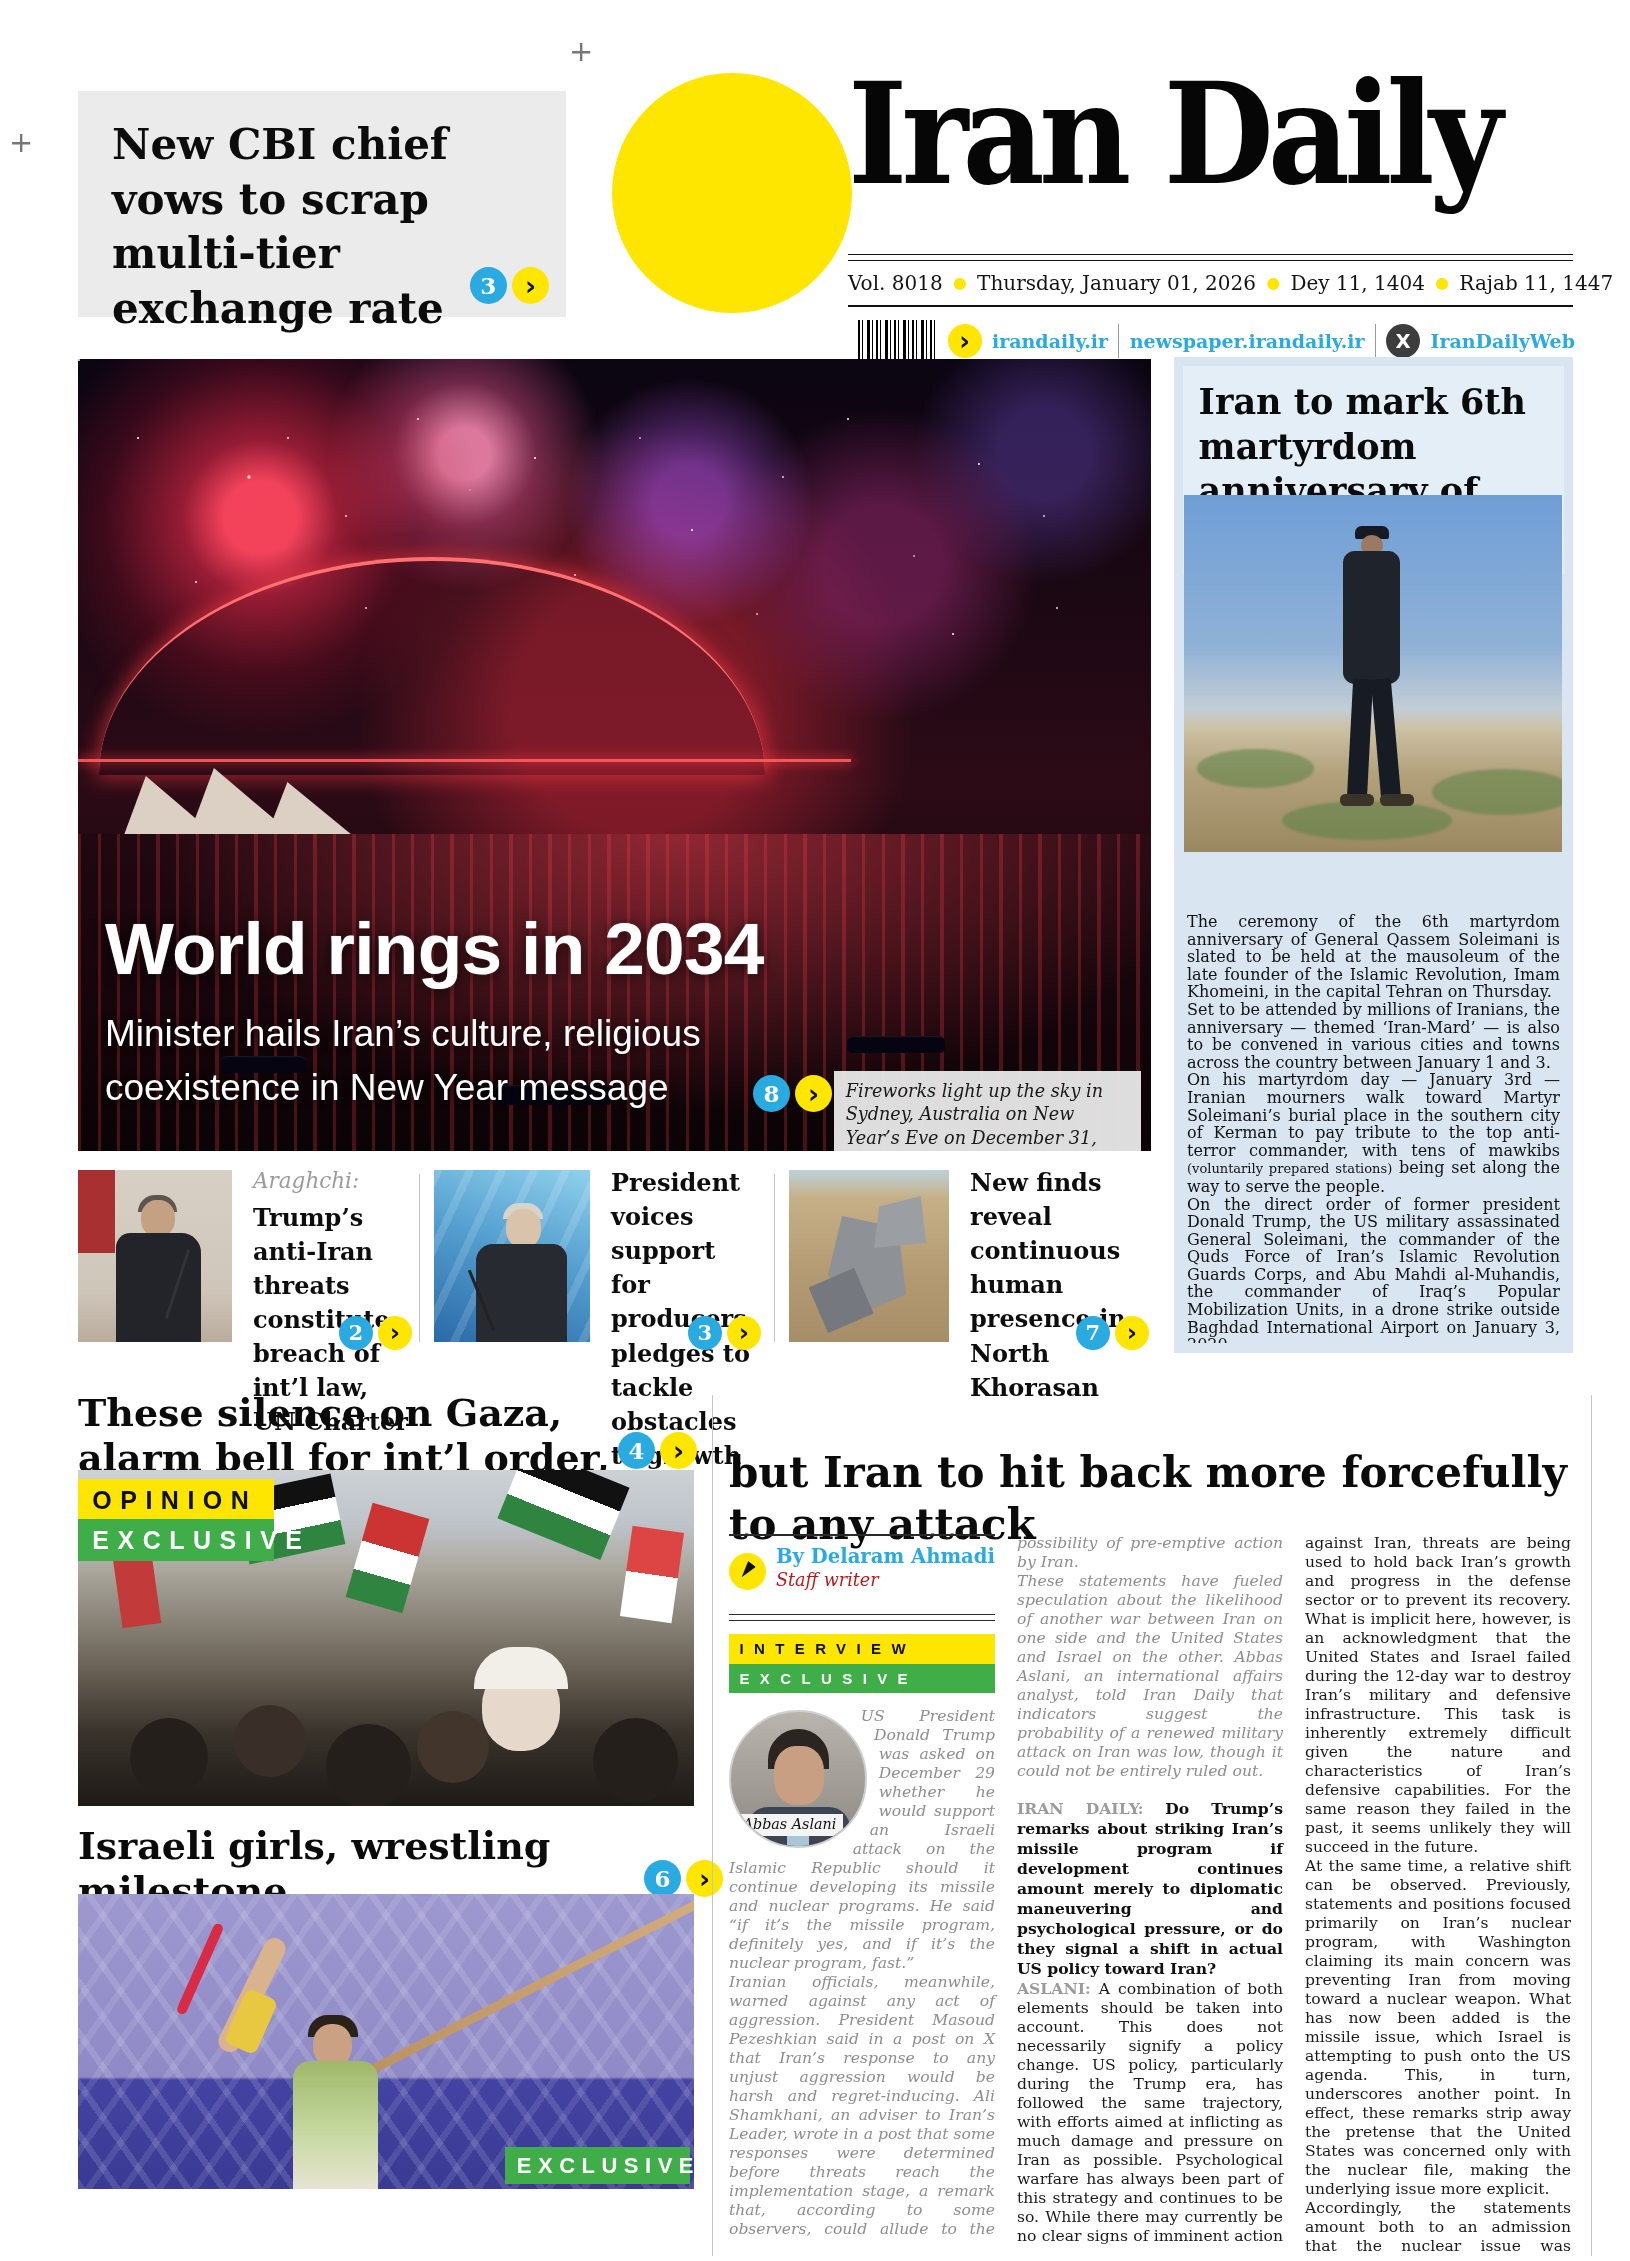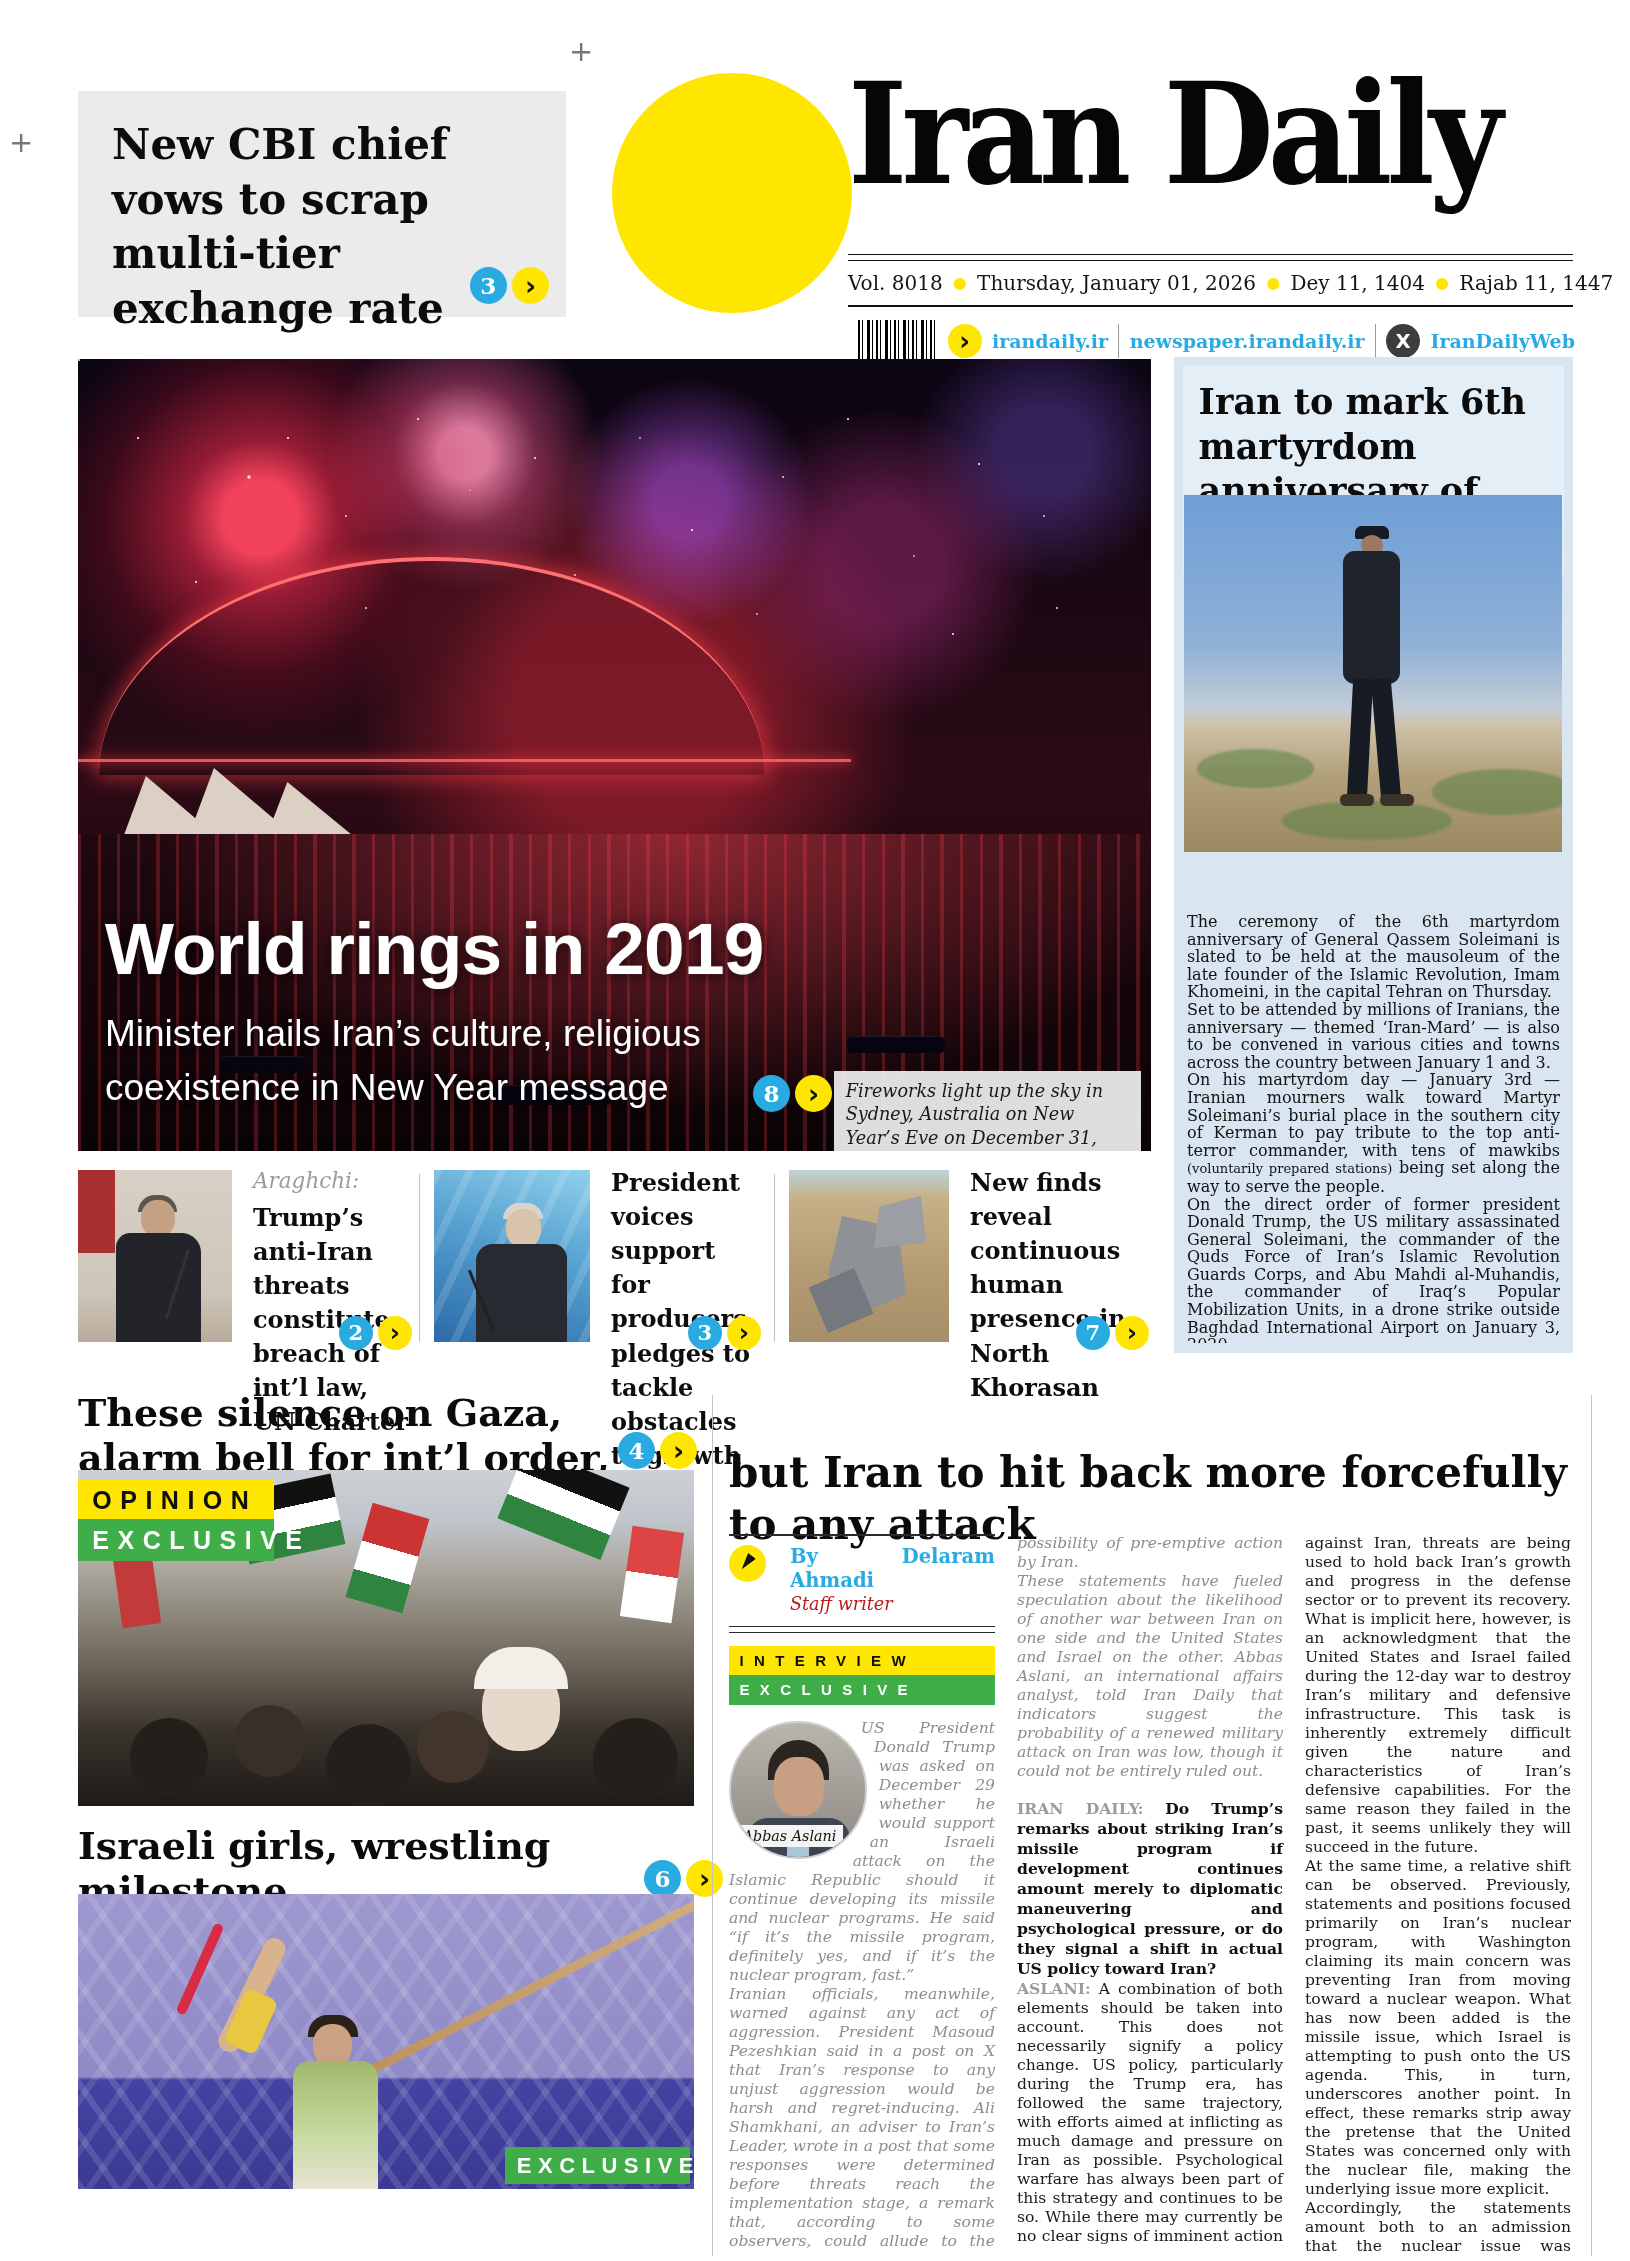--- a/index.html
+++ b/index.html
@@ -139,21 +139,21 @@
   .ath-sleeve{position:absolute;left:156px;top:98px;width:34px;height:59px;background:#e8c840;transform:rotate(24deg);border-radius:7.8px;}
   .ath-body{position:absolute;left:215px;top:167px;width:85px;height:130px;background:linear-gradient(180deg,#9fb86a,#c6d9a0 55%,#e8e4d4);border-radius:17px 17px 0 0;}
   .excl-on-photo{position:absolute;right:3.9px;bottom:5.2px;width:185px;letter-spacing:6.5px;font-size:22px;padding:5.2px 0 5.2px 11.7px;}
 
   
   .iv-h{left:729px;top:1394px;width:848px;font-size:42px;line-height:1.25;font-weight:700;color:#0b0b0b;}
   .iv-cols{left:729px;top:1534px;width:842px;height:722px;column-count:3;column-gap:22px;column-fill:auto;
            font-size:15.6px;line-height:19px;text-align:justify;color:#1a1a1a;overflow:hidden;}
   .iv-cols p{margin:0;}
   .byl-top{border-top:2px solid #2a2a2a;margin-bottom:9px;}
-  .byline-row{display:flex;gap:24px;align-items:flex-start;margin-bottom:12px;}
+  .byline-row{display:flex;gap:10px;align-items:flex-end;margin-bottom:24px;}
   .pen-chip{width:37px;height:37px;min-width:37px;border-radius:50%;background:#ffe600;position:relative;}
   .pen-nib{position:absolute;left:13px;top:9px;width:9.8px;height:17px;background:#111;clip-path:polygon(0 0,100% 0,50% 100%);transform:rotate(38deg);}
   .by-name{color:#29abe2;font-weight:700;font-size:19.6px;line-height:1.2;}
   .by-role{font-style:italic;color:#b91c1c;font-size:17.6px;margin-top:2.6px;}
   .byl-b1{border-top:1.3px solid #2a2a2a;margin-bottom:5.2px;}
   .byl-b2{border-top:1.3px solid #2a2a2a;margin-bottom:13px;}
   .iv-tag{display:block;font-family:"Liberation Sans","DejaVu Sans",sans-serif;font-weight:700;font-size:15px;
           letter-spacing:10.4px;padding:5.2px 0 5.2px 10.4px;}
   .iv-tag.yel{background:#ffe600;color:#0f0f0f;}
   .iv-tag.grn{background:#3fae49;color:#fff;margin-bottom:14.3px;}
@@ -217,21 +217,21 @@
     <div class="abs arch"></div>
     <div class="abs deck"></div>
     <div class="sail" style="left:46px;top:417px;width:91px;height:59px;"></div>
     <div class="sail" style="left:111px;top:409px;width:104px;height:67px;"></div>
     <div class="sail" style="left:189px;top:423px;width:85px;height:53px;"></div>
     <div class="abs water"></div>
     <div class="boat" style="left:143px;bottom:78px;width:85px;height:17px;"></div>
     <div class="boat" style="left:417px;bottom:46px;width:117px;height:19.6px;"></div>
     <div class="boat" style="left:769px;bottom:98px;width:98px;height:17px;"></div>
     <div class="abs lead-text">
-      <h1 class="lead-h1">World rings in 2019</h1>
+      <h1 class="lead-h1">World rings in 2034</h1>
       <div class="lead-sub">
         <span>Minister hails Iran’s culture, religious</span><br>
         <span>coexistence in New Year message</span>
       </div>
     </div>
     <div class="abs badges lead-badges">
       <span class="pgbadge">8</span>
       <span class="arrowbadge">›</span>
     </div>
     <div class="abs caption">

